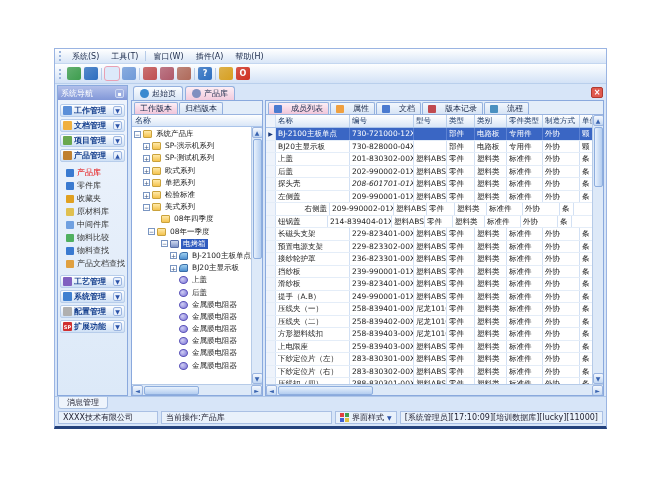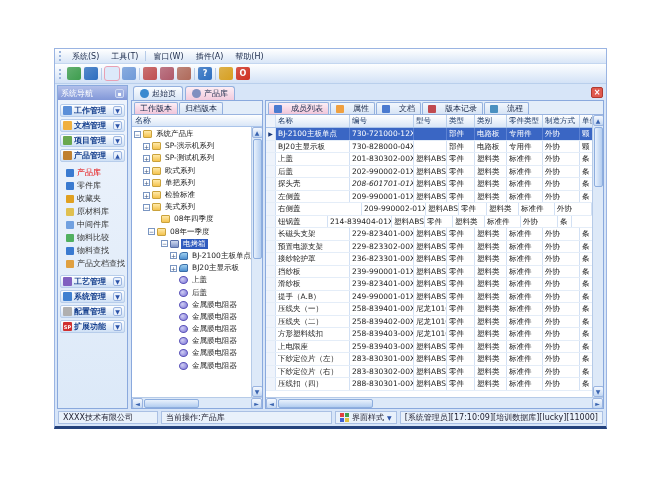--- a/index.html
+++ b/index.html
@@ -478,21 +478,21 @@
                     <span class="gcell" style="width: 64px;">209-990001-01X</span>
                     <span class="gcell" style="width: 33px;">塑料ABS</span>
                     <span class="gcell" style="width: 28px;">零件</span>
                     <span class="gcell" style="width: 32px;">塑料类</span>
                     <span class="gcell" style="width: 36px;">标准件</span>
                     <span class="gcell" style="width: 37px;">外协</span>
                     <span class="gcell" style="width: 14px;">条</span>
                   </div>
                   <div class="grow">
                     <span class="ind"></span>
-                    <span class="gcell" style="width: 86px;">右侧盖</span>
+                    <span class="gcell" style="width: 54px; text-align: right;">右侧盖</span>
                     <span class="gcell" style="width: 64px;">209-990002-01X</span>
                     <span class="gcell" style="width: 33px;">塑料ABS</span>
                     <span class="gcell" style="width: 28px;">零件</span>
                     <span class="gcell" style="width: 32px;">塑料类</span>
                     <span class="gcell" style="width: 36px;">标准件</span>
                     <span class="gcell" style="width: 37px;">外协</span>
                     <span class="gcell" style="width: 14px;">条</span>
                   </div>
                   <div class="grow">
                     <span class="ind"></span>
@@ -661,20 +661,23 @@
               <span class="hthumb" style="width:95px"></span>
               <span class="spacer"></span>
               <span class="sbtn">►</span>
             </div>
           </div>
 
         </div>
       </div>
     </div>
 
+    <div class="msgtabs">
+      <span class="msgtab">消息管理</span>
+    </div>
 
     <div class="statusbar">
       <span class="sfield" style="width:100px">XXXX技术有限公司</span>
       <span class="sfield" style="flex:1">当前操作:产品库</span>
       <span class="sfield">
         <span class="squares">
           <i style="background:#e04040"></i>
             <i style="background:#40a050"></i>
           <i style="background:#4060d0"></i>
             <i style="background:#e0c040"></i>

